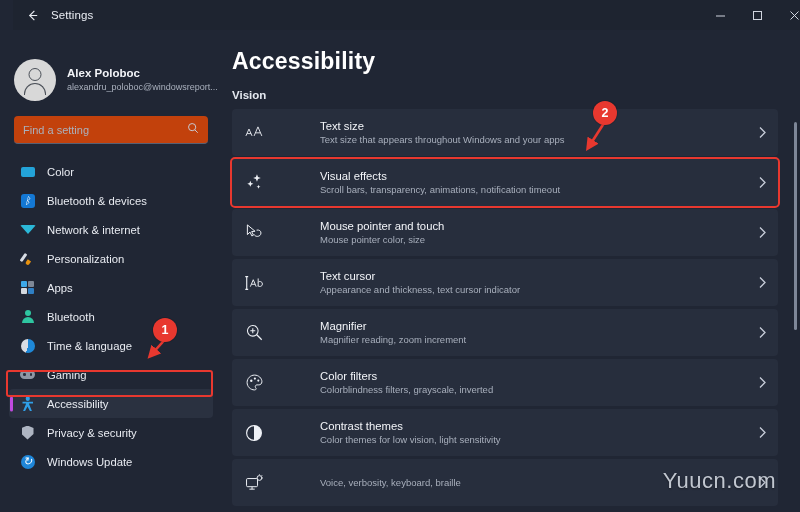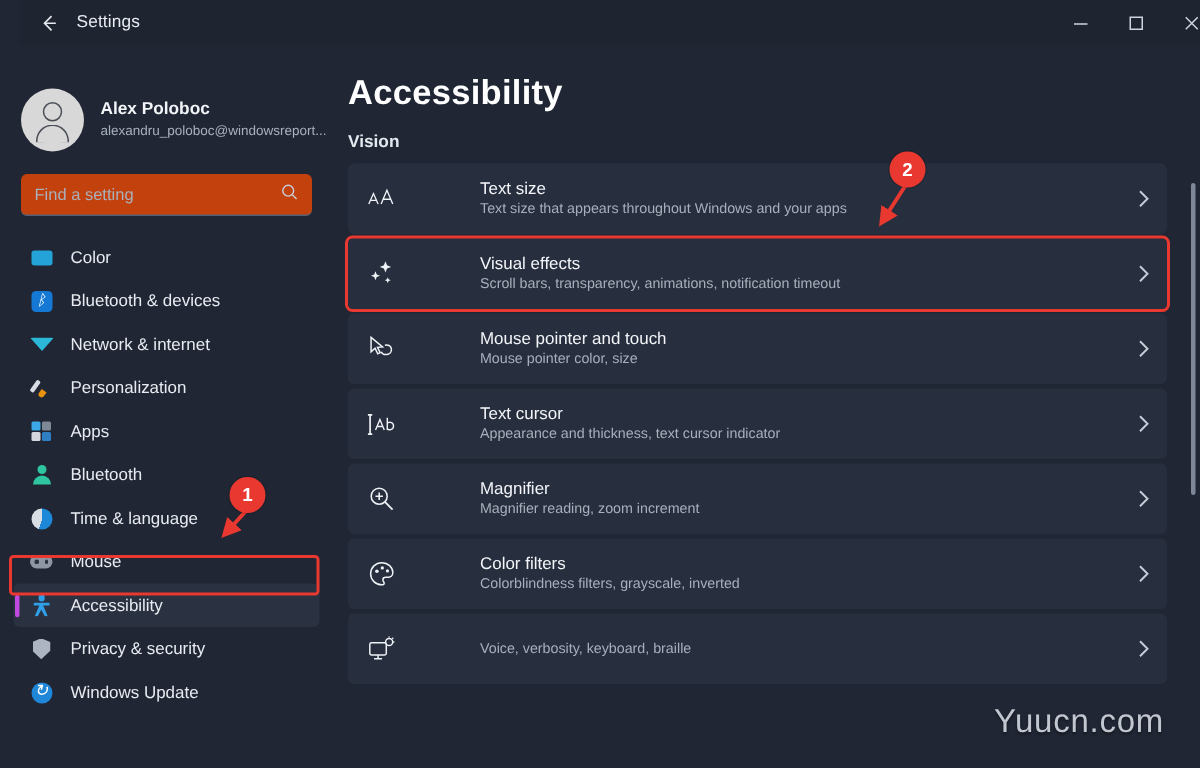--- a/index.html
+++ b/index.html
@@ -293,21 +293,21 @@
         <span class="navicon">
             <i class="ic-time"></i>
           </span>
         <span class="navlabel">Time &amp; language</span>
       </div>
 
       <div class="navitem">
         <span class="navicon">
             <i class="ic-game"></i>
           </span>
-        <span class="navlabel">Mouse</span>
+        <span class="navlabel">Gaming</span>
       </div>
 
       <div class="navitem active">
         <span class="pill"></span>
         <span class="navicon">
             <i class="ic-access"></i>
           </span>
         <span class="navlabel">Accessibility</span>
       </div>
 
@@ -439,20 +439,37 @@
         <div class="card-title">Color filters</div>
         <div class="card-sub">Colorblindness filters, grayscale, inverted</div>
       </div>
       <div class="chev">
         <svg width="9" height="13" viewBox="0 0 9 13" fill="none" stroke="#c6ccd8" stroke-width="1.3">
             <path d="M2 1.5 L7 6.5 L2 11.5"></path>
           </svg>
       </div>
     </div>
 
+    <div class="card">
+      <div class="card-icon">
+        <svg width="18" height="18" viewBox="0 0 18 18">
+          <circle cx="9" cy="9" r="7.4" fill="none" stroke="#eef1f6" stroke-width="1.15"></circle>
+          <path d="M9 1.6 a7.4 7.4 0 0 1 0 14.8 Z" fill="#eef1f6"></path>
+        </svg>
+      </div>
+      <div class="card-text">
+        <div class="card-title">Contrast themes</div>
+        <div class="card-sub">Color themes for low vision, light sensitivity</div>
+      </div>
+      <div class="chev">
+        <svg width="9" height="13" viewBox="0 0 9 13" fill="none" stroke="#c6ccd8" stroke-width="1.3">
+            <path d="M2 1.5 L7 6.5 L2 11.5"></path>
+          </svg>
+      </div>
+    </div>
 
     <div class="card">
       <div class="card-icon">
         <svg width="19" height="18" viewBox="0 0 20 19" fill="none" stroke="#eef1f6" stroke-width="1.05">
           <rect x="1.6" y="4.8" width="11.6" height="8.6" rx="1.2"></rect>
           <path d="M7.4 13.4 V16 M4.6 16 H10.2"></path>
           <circle cx="15.2" cy="4.2" r="2.5"></circle>
           <path d="M15.2 1.1 V0.4 M18 4.2 h0.9 M17.4 2 l0.7 -0.7"></path>
         </svg>
       </div>

